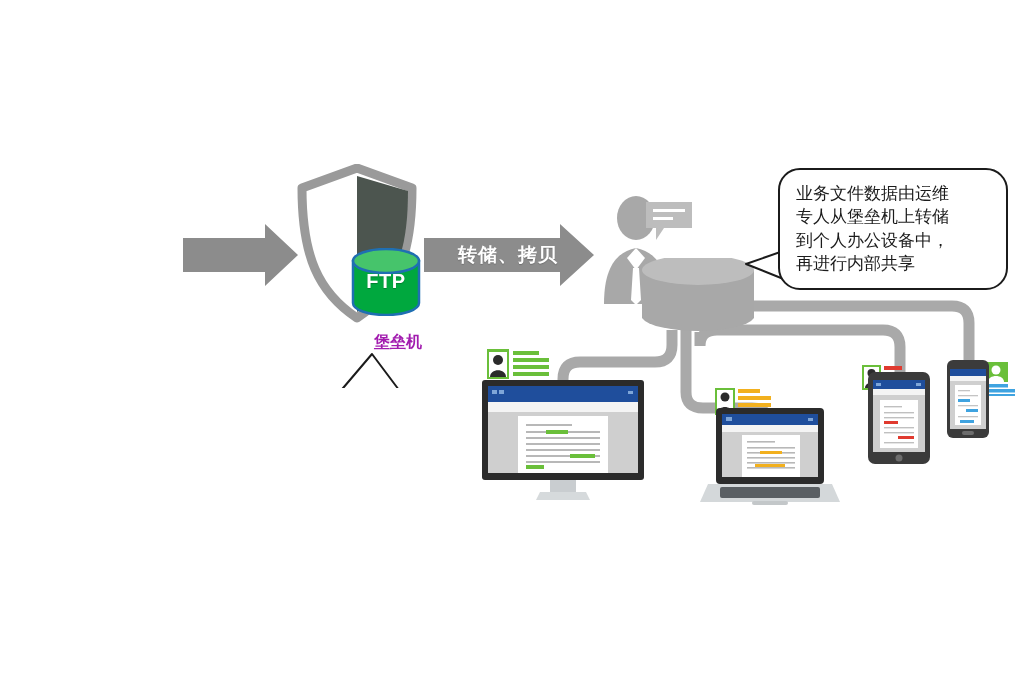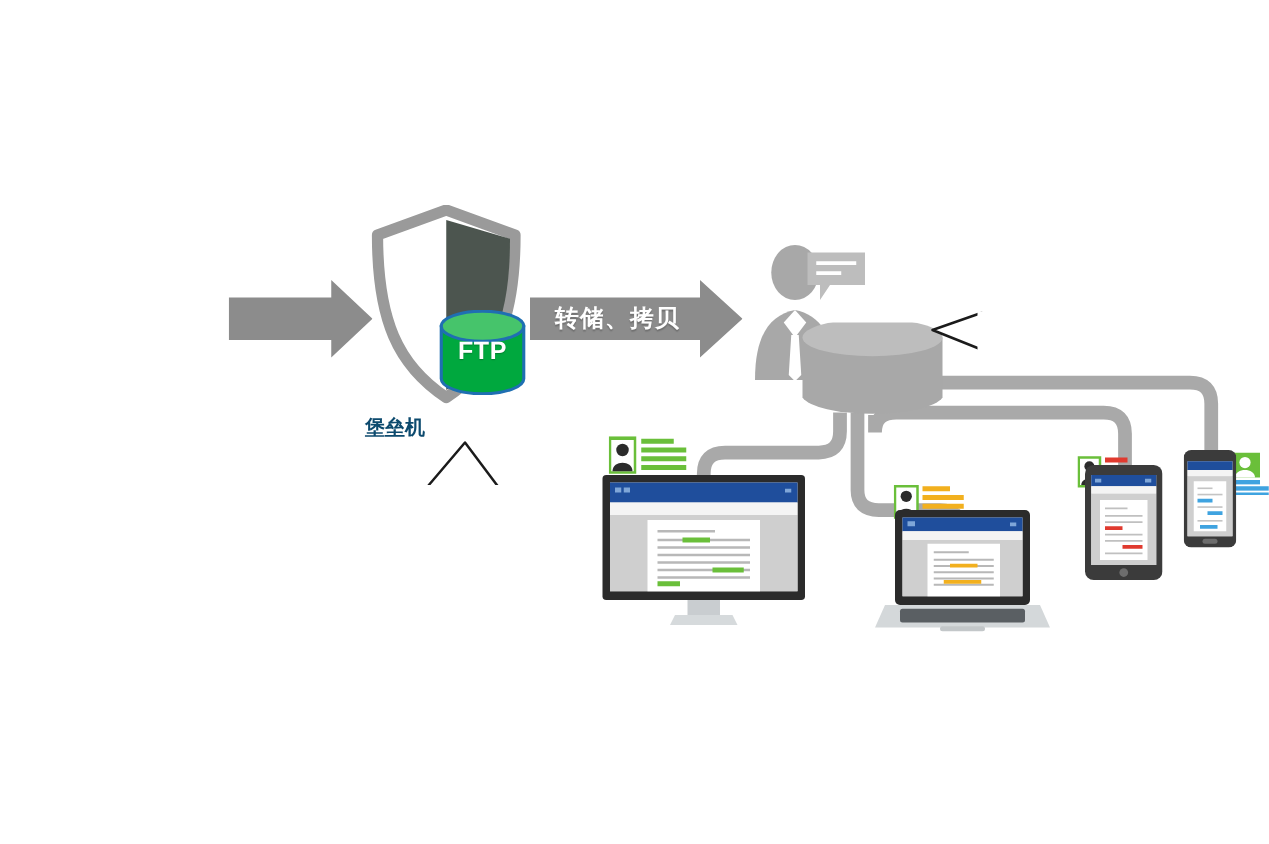--- a/index.html
+++ b/index.html
@@ -22,33 +22,33 @@
   
   .arrowbox{height:66px;}
   .arrowbox .arlabel{
     position:absolute;left:0;top:0;height:66px;display:flex;align-items:center;
     color:#ffffff;font-size:19px;font-weight:bold;letter-spacing:1px;
     text-shadow:0 1px 1px rgba(0,0,0,.20);
   }
   #arrow1{left:183px;top:222px;width:115px;}
   #arrow1 .arlabel{width:86px;justify-content:center;}
   #arrow2{left:424px;top:222px;width:170px;}
-  #arrow2 .arlabel{width:140px;justify-content:center;}
+  #arrow2 .arlabel{width:140px;justify-content:center;padding-left:14px;}
 
   
   #shield{left:292px;top:164px;width:130px;height:160px;}
   #ftpcyl{left:351px;top:248px;width:93px;height:68px;}
   #ftpcyl .ftptext{
     position:absolute;left:0;top:22px;width:70px;text-align:center;
     color:#ffffff;font-size:20px;font-weight:bold;letter-spacing:.5px;
     text-shadow:0 1px 1px rgba(0,0,0,.25);
   }
   #bastion-label{
-    left:292px;top:332px;width:130px;text-align:left;
-    font-size:16px;font-weight:bold;color:#0c4a6e;
+    left:292px;top:332px;width:130px;text-align:right;
+    font-size:16px;font-weight:bold;color:#a21caf;
   }
 
   
   #person{left:596px;top:196px;width:80px;height:110px;}
   #bubble{left:644px;top:198px;width:50px;height:46px;}
   #hub{left:640px;top:258px;width:116px;height:80px;}
 
   
   #pipes{left:0;top:0;width:1015px;height:675px;pointer-events:none;}
 
@@ -312,15 +312,19 @@
   <svg class="abs tail" id="tail-right" width="44" height="42" viewBox="0 0 44 42">
     <path d="M42 6 L2 20 L42 36" fill="#ffffff" stroke="#1b1b1b" stroke-width="2" stroke-linejoin="round"></path>
     <rect x="38" y="5" width="6" height="33" fill="#ffffff"></rect>
   </svg>
 
   <svg class="abs tail" id="tail-left" width="80" height="44" viewBox="0 0 80 44">
     <path d="M8 42 L42 2 L72 42" fill="#ffffff" stroke="#1b1b1b" stroke-width="2" stroke-linejoin="round"></path>
     <rect x="6" y="36" width="70" height="8" fill="#ffffff"></rect>
   </svg>
 
+  <div class="abs callout" id="callout-right">业务文件数据由运维
+专人从堡垒机上转储
+到个人办公设备中，
+再进行内部共享</div>
 
 
 </div>
 
 </body></html>

